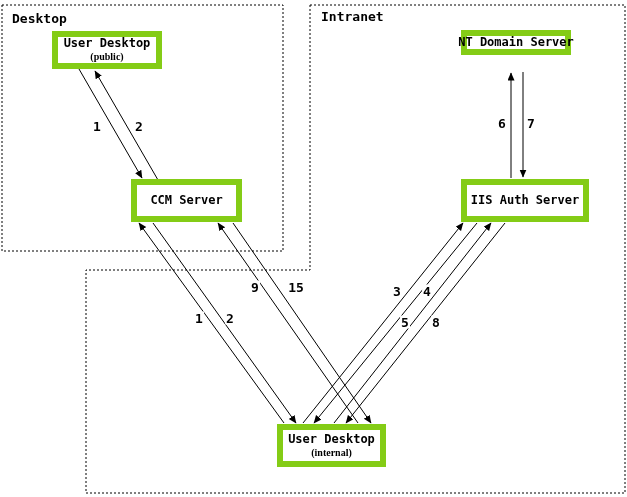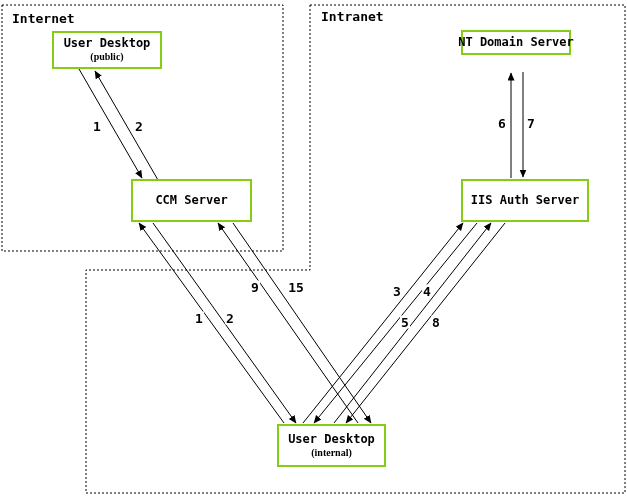--- a/index.html
+++ b/index.html
@@ -9,21 +9,21 @@
     height: 497px;
     background: #ffffff;
     font-family: "DejaVu Sans Mono", "Liberation Mono", monospace;
     color: #000000;
     overflow: hidden;
   }
   .layer-svg { position: absolute; left: 0; top: 0; z-index: 1; }
   .node {
     position: absolute;
     background: #ffffff;
-    border: 2px solid #84cc16;
+    border: 6px solid #84cc16;
     display: flex;
     flex-direction: column;
     align-items: center;
     justify-content: center;
     font-weight: bold;
     font-size: 12px;
     line-height: 1.15;
     white-space: nowrap;
     z-index: 2;
     box-sizing: border-box;
@@ -41,21 +41,21 @@
     font-weight: bold;
     font-size: 13px;
     transform: translate(-50%, -50%);
     z-index: 3;
     background: #ffffff;
     padding: 0 1px;
     line-height: 1;
   }
   
   .node-public   { left: 52px;  top: 31px;  width: 110px; height: 38px; }
-  .node-ccm      { left: 131px; top: 179px; width: 121px; height: 43px; }
+  .node-ccm      { left: 131px; top: 179px; width: 111px; height: 43px; }
   .node-nt       { left: 461px; top: 30px;  width: 110px; height: 25px; }
   .node-iis      { left: 461px; top: 179px; width: 128px; height: 43px; text-align: center; }
   .node-internal { left: 277px; top: 424px; width: 109px; height: 43px; }
 </style>
 </head>
 <body>
 
 <div class="stage">
 
   <svg class="layer-svg" width="627" height="497" viewBox="0 0 627 497">
@@ -75,21 +75,21 @@
     <line x1="358" y1="423" x2="218" y2="223" stroke="#000000" stroke-width="1" marker-end="url(#ah)"></line>
     <line x1="233" y1="223" x2="371" y2="423" stroke="#000000" stroke-width="1" marker-end="url(#ah)"></line>
     <line x1="303" y1="423" x2="463" y2="223" stroke="#000000" stroke-width="1" marker-end="url(#ah)"></line>
     <line x1="477" y1="223" x2="314" y2="423" stroke="#000000" stroke-width="1" marker-end="url(#ah)"></line>
     <line x1="334" y1="423" x2="491" y2="223" stroke="#000000" stroke-width="1" marker-end="url(#ah)"></line>
     <line x1="505" y1="223" x2="346" y2="423" stroke="#000000" stroke-width="1" marker-end="url(#ah)"></line>
     <line x1="511" y1="178" x2="511" y2="73" stroke="#000000" stroke-width="1" marker-end="url(#ah)"></line>
     <line x1="523" y1="72" x2="523" y2="177" stroke="#000000" stroke-width="1" marker-end="url(#ah)"></line>
   </svg>
 
-  <div class="region-label" style="left:12px; top:11px;">Internet</div>
+  <div class="region-label" style="left:12px; top:11px;">Desktop</div>
   <div class="region-label" style="left:321px; top:9px;">Intranet</div>
 
   <div class="node node-public">
     <span>User Desktop</span>
     <span class="subtitle">(public)</span>
   </div>
 
   <div class="node node-ccm">
     <span>CCM Server</span>
   </div>

